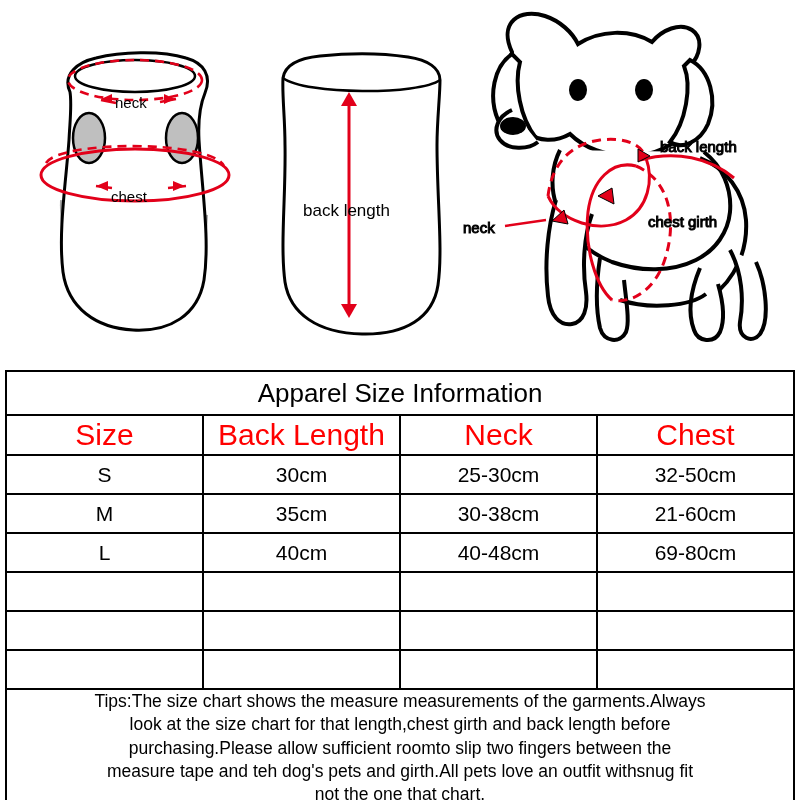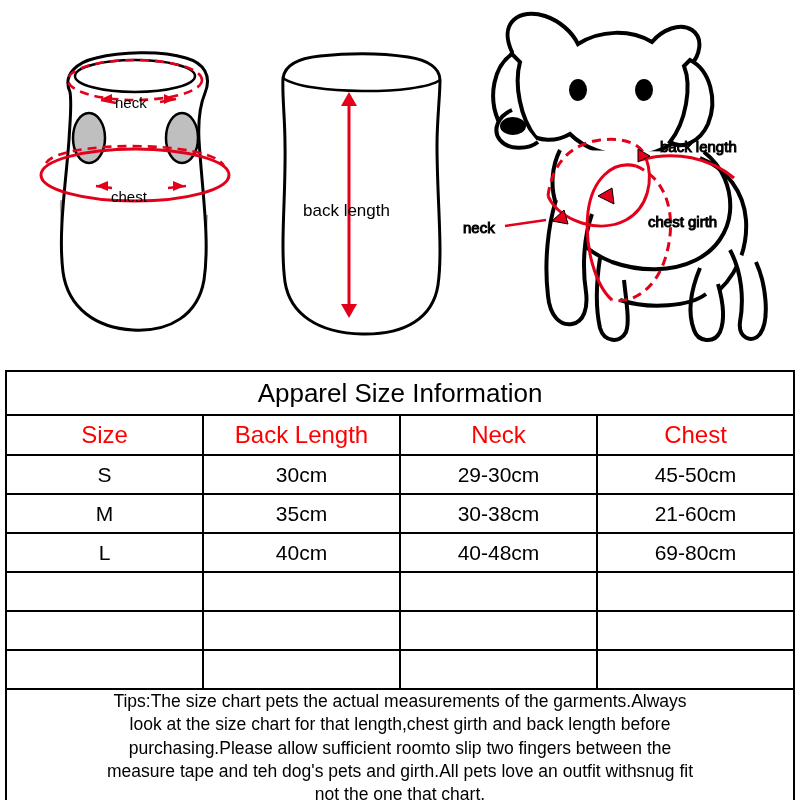--- a/index.html
+++ b/index.html
@@ -62,21 +62,21 @@
     text-align: center;
     font-weight: normal;
     padding: 0;
   }
   .title-cell {
     font-size: 26px;
     height: 42px;
     color: #000;
   }
   .hdr-cell {
-    font-size: 24px;
+    font-size: 30px;
     color: #ff0000;
     height: 38px;
   }
   .data-cell {
     font-size: 21px;
     height: 37px;
     color: #000;
   }
   .empty-cell {
     height: 37px;
@@ -207,22 +207,22 @@
         <tr>
           <td class="hdr-cell" style="width:148px">Size</td>
           <td class="hdr-cell" style="width:216px">Back Length</td>
           <td class="hdr-cell" style="width:209px">Neck</td>
           <td class="hdr-cell">Chest</td>
         </tr>
 
         <tr>
           <td class="data-cell">S</td>
           <td class="data-cell">30cm</td>
-          <td class="data-cell">29-30cm</td>
-          <td class="data-cell">45-50cm</td>
+          <td class="data-cell">25-30cm</td>
+          <td class="data-cell">32-50cm</td>
         </tr>
         <tr>
           <td class="data-cell">M</td>
           <td class="data-cell">35cm</td>
           <td class="data-cell">30-38cm</td>
           <td class="data-cell">21-60cm</td>
         </tr>
         <tr>
           <td class="data-cell">L</td>
           <td class="data-cell">40cm</td>
@@ -244,21 +244,21 @@
         </tr>
         <tr>
           <td class="empty-cell">&nbsp;</td>
           <td class="empty-cell">&nbsp;</td>
           <td class="empty-cell">&nbsp;</td>
           <td class="empty-cell">&nbsp;</td>
         </tr>
 
         <tr>
           <td class="tips-cell" colspan="4">
-            <p>Tips:The size chart pets the actual measurements of the garments.Always</p>
+            <p>Tips:The size chart shows the measure measurements of the garments.Always</p>
             <p>look at the size chart for that length,chest girth and back length before</p>
             <p>purchasing.Please allow sufficient roomto slip two fingers between the</p>
             <p>measure tape and teh dog's pets and girth.All pets love an outfit withsnug fit</p>
             <p>not the one that chart.</p>
           </td>
         </tr>
       </tbody>
     </table>
   </div>
 </div>

